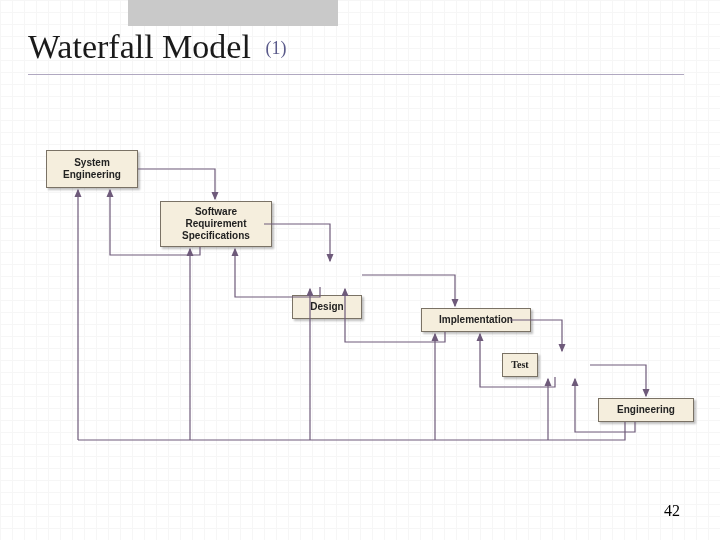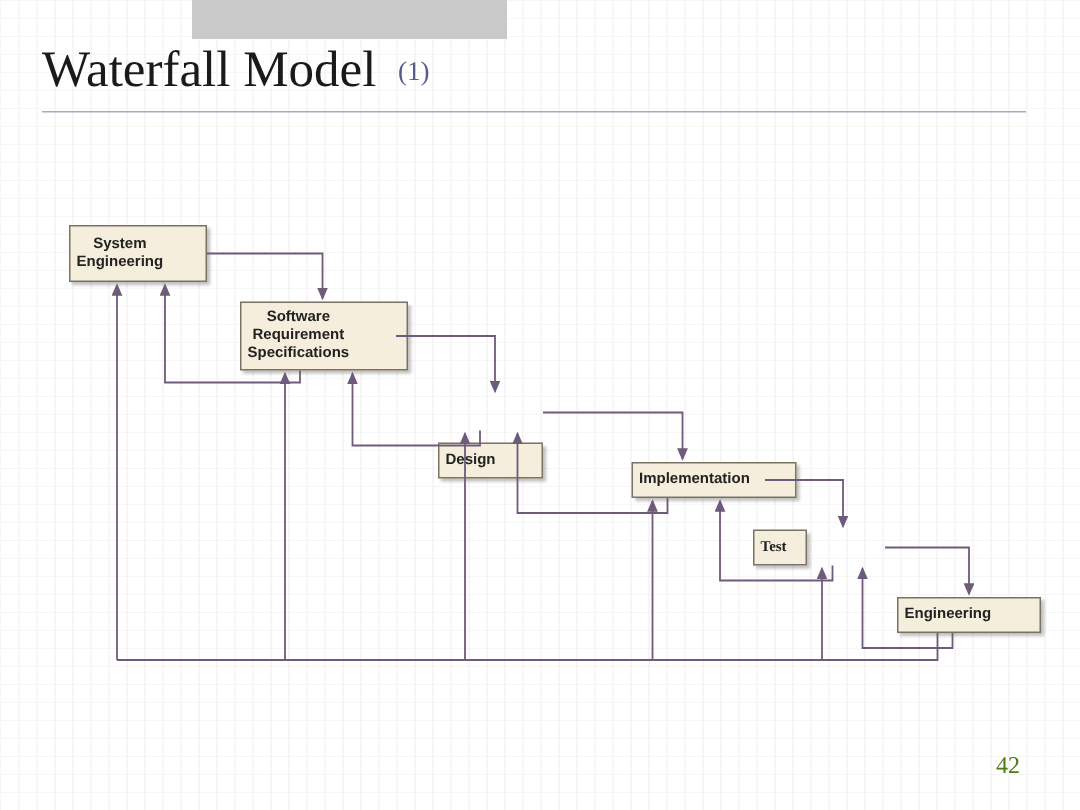--- a/index.html
+++ b/index.html
@@ -50,35 +50,35 @@
     height: 1px;
     background: #b0a8c0;
   }
   .stage {
     position: absolute;
     background: #f5eedd;
     border: 1px solid #7a7265;
     box-shadow: 2px 2px 2px rgba(0,0,0,0.25);
     display: flex;
     align-items: center;
-    justify-content: flex-start;
+    justify-content: center;
     text-align: center;
     font-size: 10px;
     font-weight: bold;
     color: #222;
     line-height: 1.2;
     padding: 2px 4px;
     font-family: Verdana, sans-serif;
   }
   .page-num {
     position: absolute;
     bottom: 20px;
     right: 40px;
     font-size: 16px;
-    color: #4d7c0f;
+    color: #000000;
     font-family: Georgia, serif;
   }
   .svg-layer {
     position: absolute;
     inset: 0;
     width: 720px;
     height: 540px;
     pointer-events: none;
   }
   .arrow-line {

